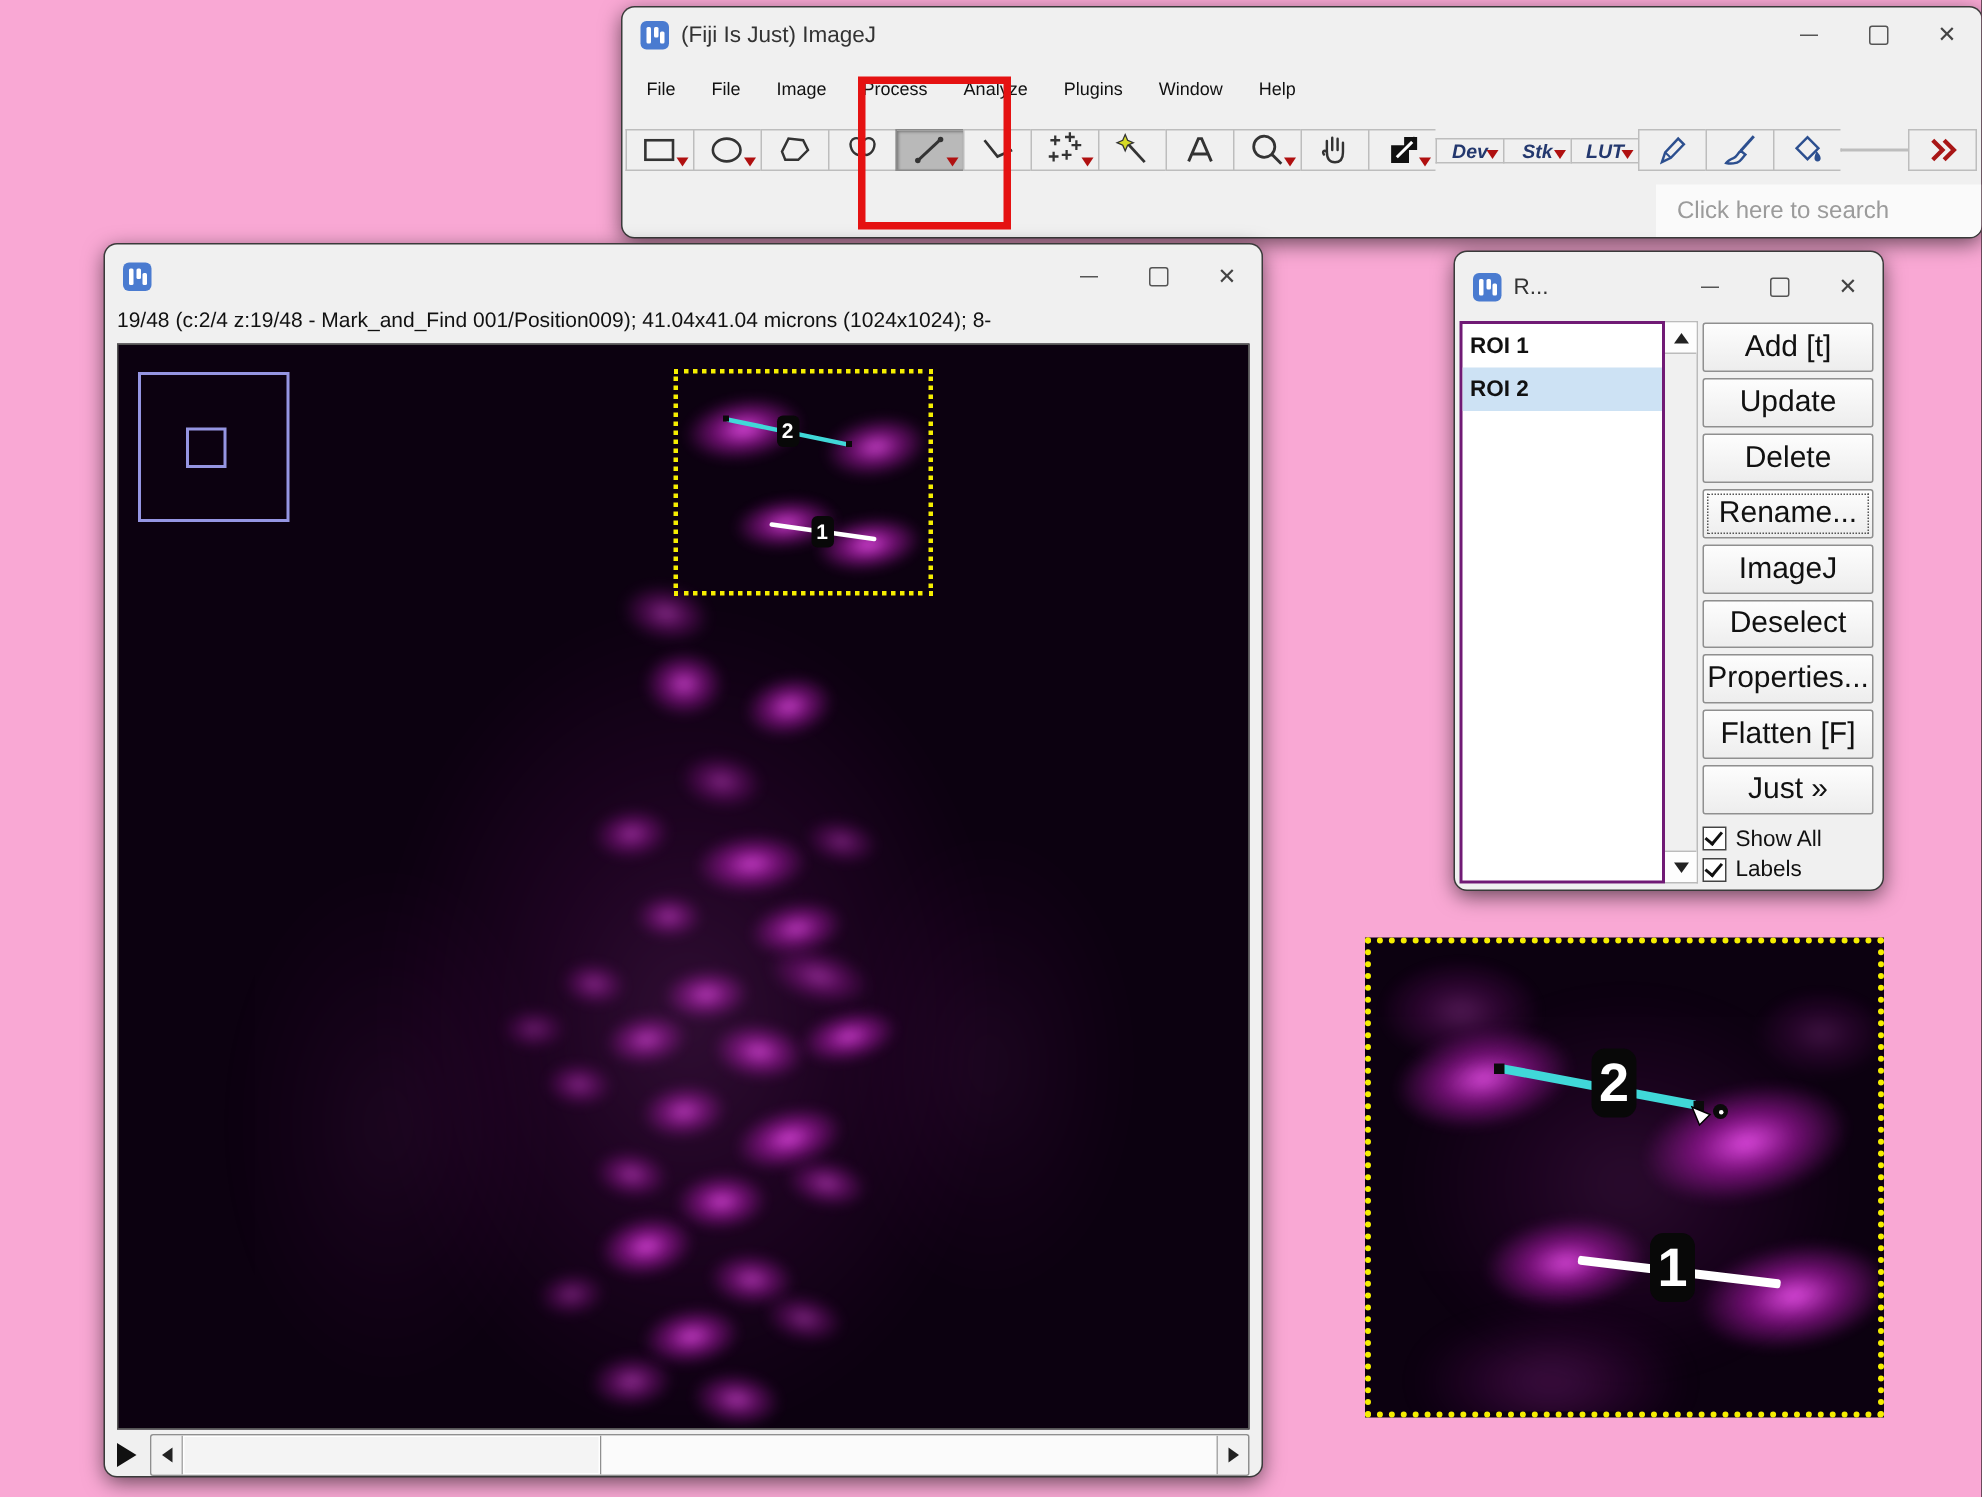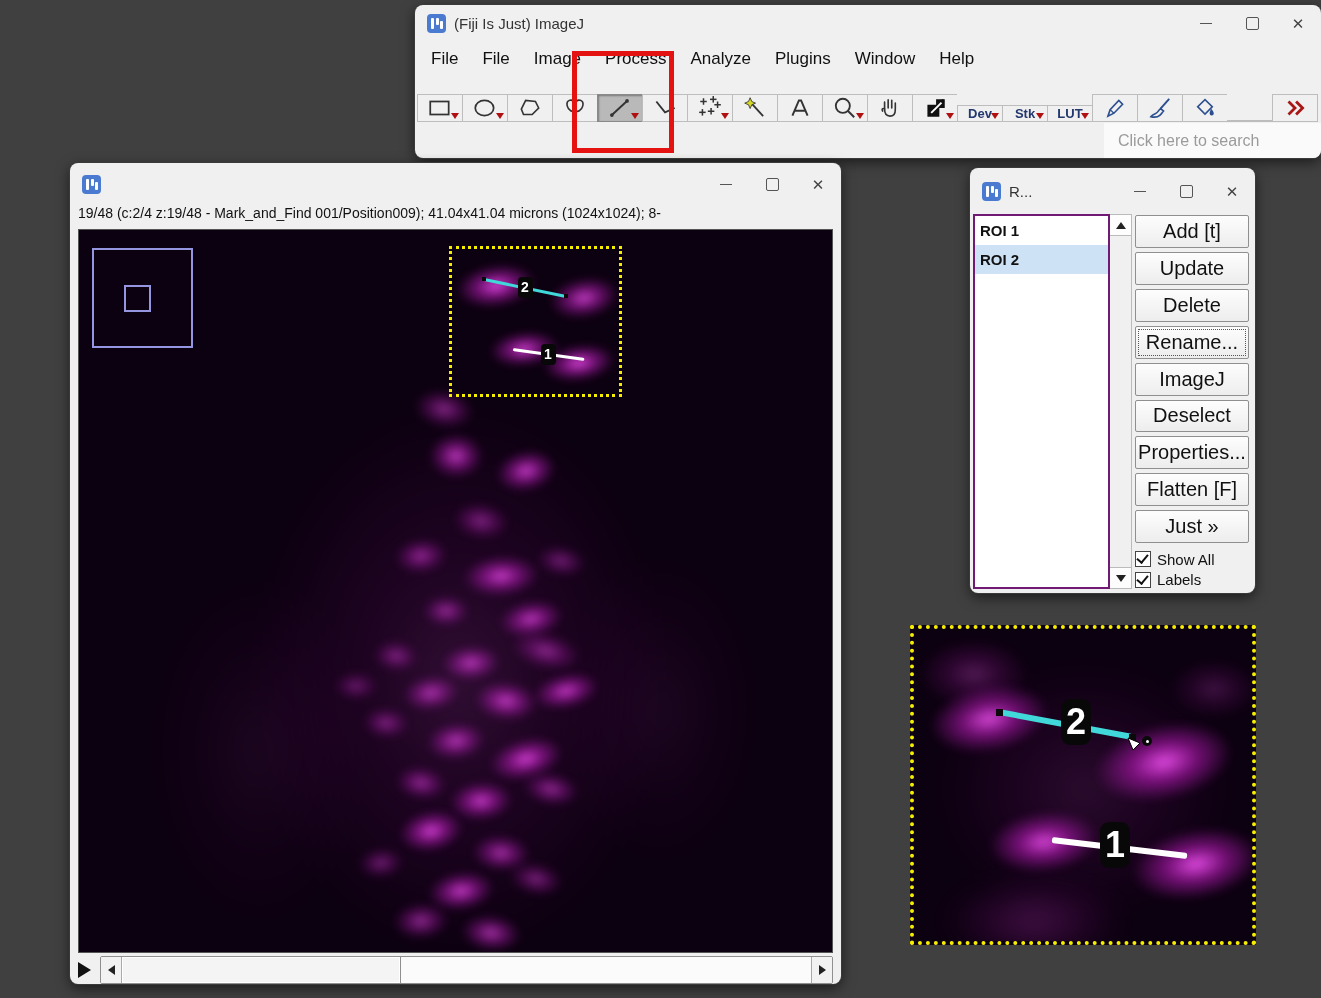--- a/index.html
+++ b/index.html
@@ -1,36 +1,36 @@
 <!DOCTYPE html>
 <html style="--annotation-red: #e51212; --roi-yellow: #f5ee00; --selection-blue: #cde2f4;"><head>
 <meta charset="utf-8">
 <style>
   html,body{margin:0;padding:0;background:#000;}
   body{font-family:"Liberation Sans","DejaVu Sans",sans-serif;}
-  #stage{position:relative;width:1321px;height:998px;background:#404040;overflow:hidden;}
+  #stage{position:relative;width:1321px;height:998px;background:#f9a8d4;overflow:hidden;}
 
   .window{position:absolute;background:#f0f0f0;border-radius:8px;box-shadow:0 0 0 1px #3a3a3a,0 4px 14px rgba(0,0,0,.6);}
   .titlebar{display:flex;align-items:center;height:36px;padding:0 0 0 12px;color:#333;font-size:15px;}
   .fiji-icon{width:19px;height:19px;border-radius:4px;background:#4a7bd0;margin-right:8px;position:relative;flex:0 0 auto;}
   .fiji-icon i{position:absolute;background:#fff;border-radius:1px;}
   .fiji-icon i.b1{left:4px;top:4px;width:3px;height:11px;}
   .fiji-icon i.b2{left:9px;top:4px;width:3px;height:7px;}
   .fiji-icon i.b3{left:13px;top:7px;width:3px;height:8px;}
   .win-controls{margin-left:auto;display:flex;align-items:center;height:100%;}
   .win-btn{width:46px;height:100%;display:flex;align-items:center;justify-content:center;color:#555;}
   .glyph-min{width:12px;height:0;border-top:1.6px solid #555;}
   .glyph-max{width:11px;height:11px;border:1.6px solid #555;border-radius:2px;}
   .glyph-close{font-size:15px;line-height:1;color:#444;}
 
   
   #main-window{left:415px;top:5px;width:906px;height:153px;}
   #menubar{display:flex;align-items:center;height:36px;padding:0 0 0 4px;}
-  .menu-item{padding:0 12px;font-size:17px;color:#111;}
-  #toolbar{display:flex;align-items:flex-end;height:44px;padding:1px 0 1px 2px;}
+  .menu-item{padding:0 12px;font-size:12px;color:#111;}
+  #toolbar{display:flex;align-items:center;height:44px;padding:1px 0 1px 2px;font-style:italic;}
   .tool-btn{position:relative;width:44px;border:1px solid #bdbdbd;border-right:none;background:#f0f0f0;display:flex;align-items:center;justify-content:center;}
   .tool-btn:last-child{border-right:1px solid #bdbdbd;}
   .tool-btn.selected{background:#b9b9b9;border-color:#8a8a8a;box-shadow:inset 1px 1px 2px rgba(0,0,0,.35);}
   .tool-btn svg{width:26px;height:26px;display:block;}
   .tool-text{font-size:13px;color:#23386e;font-weight:700;}
   .dropdown-corner{position:absolute;right:3px;bottom:2px;width:0;height:0;border-left:4px solid transparent;border-right:4px solid transparent;border-top:6px solid #b01010;}
   #status-row{position:relative;height:35px;display:flex;align-items:center;padding-left:8px;font-size:16px;color:#1a1a1a;}
   #search-box{position:absolute;right:0;top:0;bottom:0;width:203px;background:#fafafa;display:flex;align-items:center;padding-left:14px;color:#9b9b9b;font-size:16px;border-bottom-right-radius:8px;}
   #annotation-box{position:absolute;left:157px;top:46px;width:92px;height:92px;border:5px solid var(--annotation-red,#e51212);z-index:60;}
 

